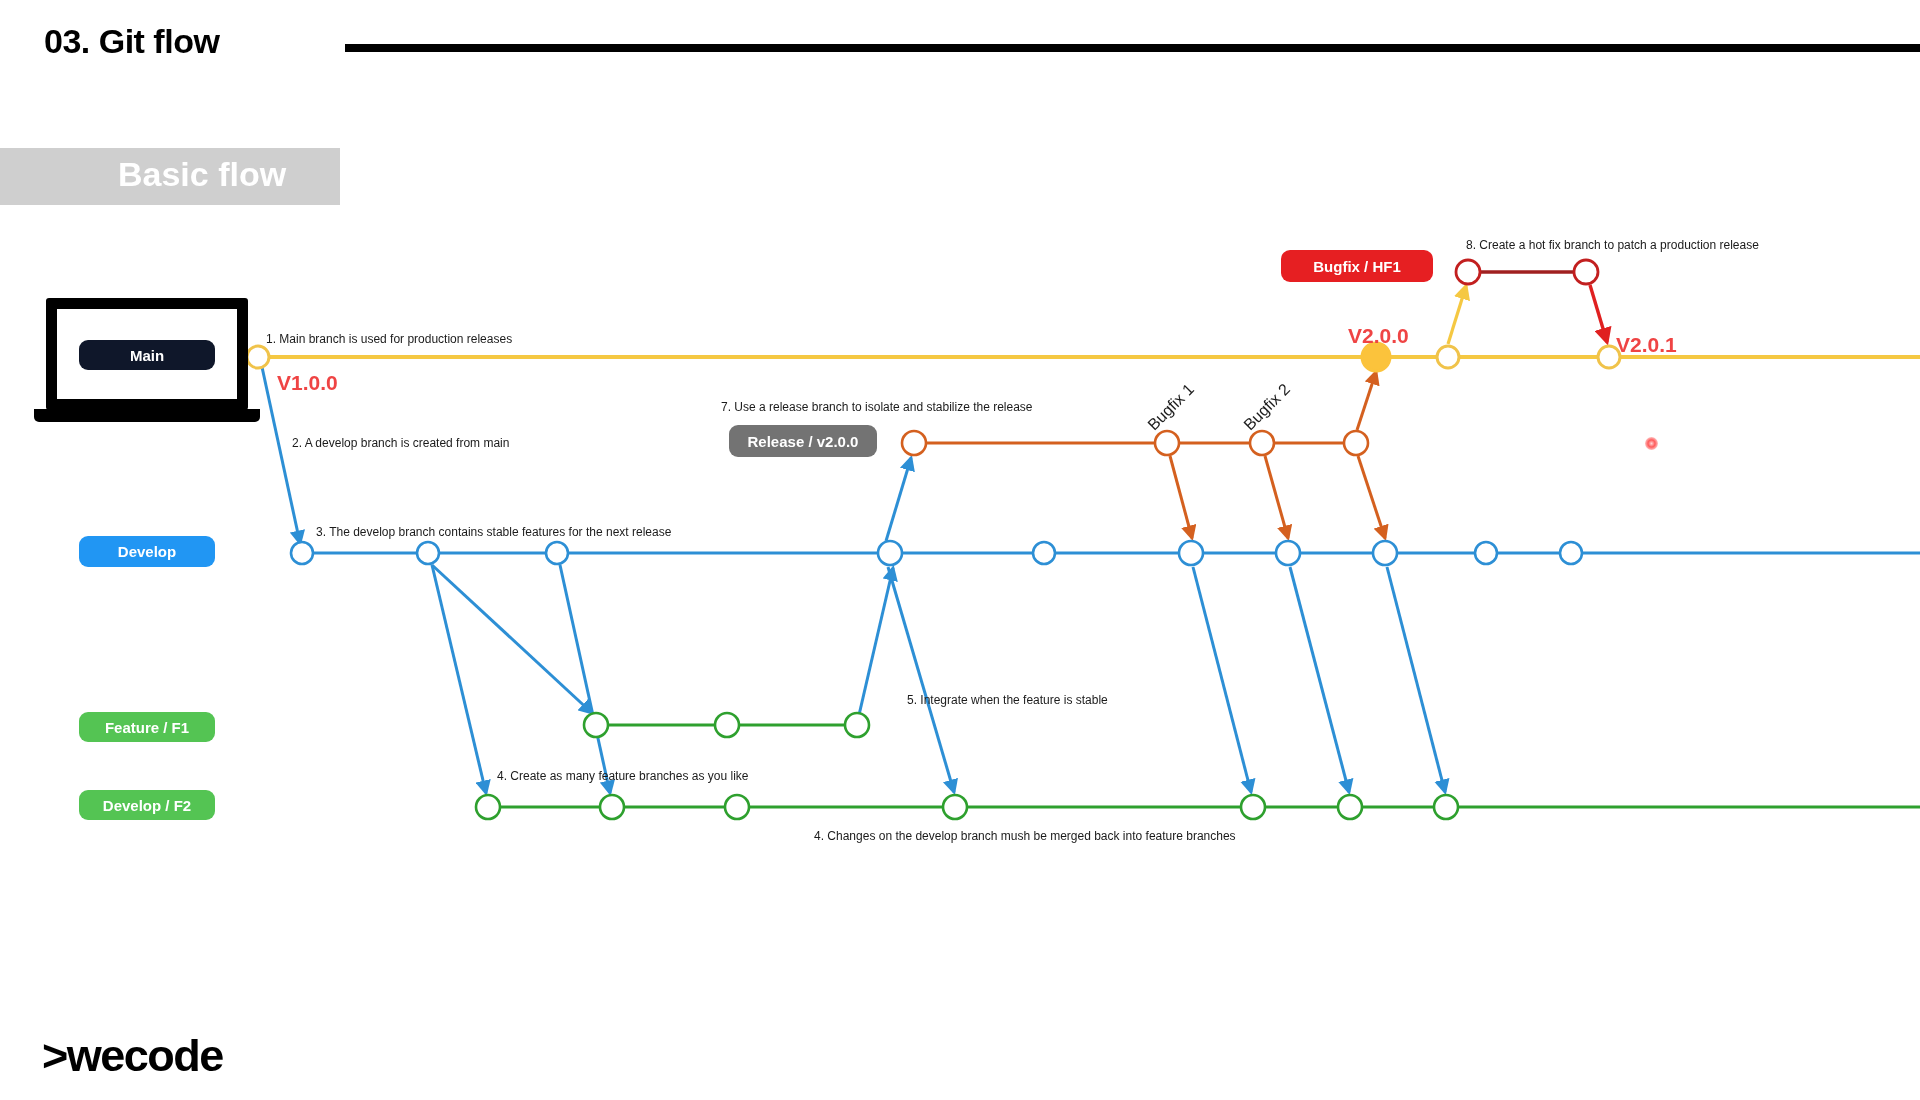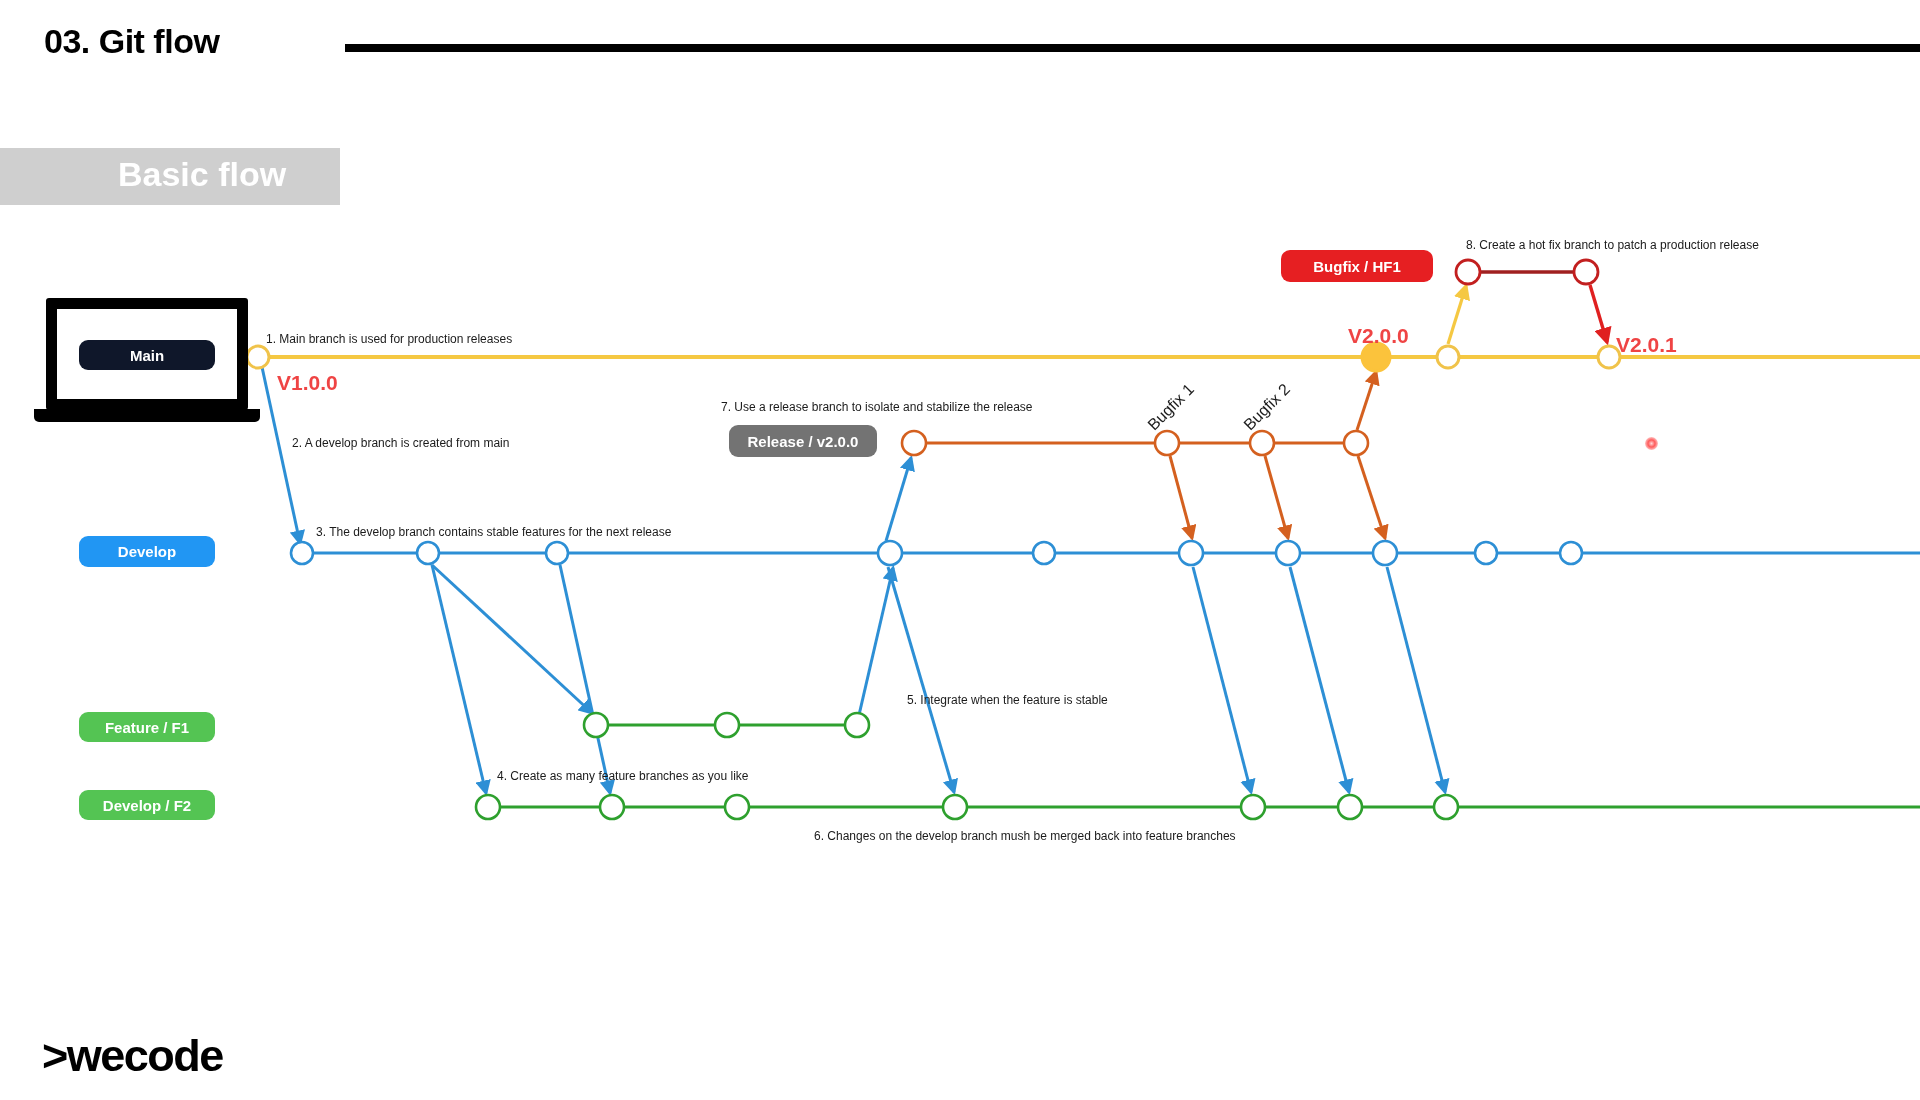--- a/index.html
+++ b/index.html
@@ -297,21 +297,21 @@
 <div class="legend-pill" id="pill-feature1">Feature / F1</div>
 <div class="legend-pill" id="pill-feature2">Develop / F2</div>
 <div class="legend-pill" id="pill-release">Release / v2.0.0</div>
 <div class="legend-pill" id="pill-hotfix">Bugfix / HF1</div>
 
 <div class="note" style="left:266px; top:332px;">1. Main branch is used for production releases</div>
 <div class="note" style="left:292px; top:436px;">2. A develop branch is created from main</div>
 <div class="note" style="left:316px; top:525px;">3. The develop branch contains stable features for the next release</div>
 <div class="note" style="left:497px; top:769px;">4. Create as many feature branches as you like</div>
 <div class="note" style="left:872px; top:693px;margin-left:35px;">5. Integrate when the feature is stable</div>
-<div class="note" style="left:814px; top:829px;">6. Changes on the develop branch mush be merged back into feature branches</div>
+<div class="note" style="left:814px; top:829px;">4. Changes on the develop branch mush be merged back into feature branches</div>
 <div class="note" style="left:721px; top:400px;">7. Use a release branch to isolate and stabilize the release</div>
 <div class="note" style="left:1466px; top:238px;">8. Create a hot fix branch to patch a production release</div>
 
 <div class="tag" style="left:277px; top:371px;">V1.0.0</div>
 <div class="tag" style="left:1348px; top:324px;">V2.0.0</div>
 <div class="tag" style="left:1616px; top:333px;">V2.0.1</div>
 
 <div class="bugfix-label" style="left:1157px; top:416px;">Bugfix 1</div>
 <div class="bugfix-label" style="left:1253px; top:416px;">Bugfix 2</div>
 

